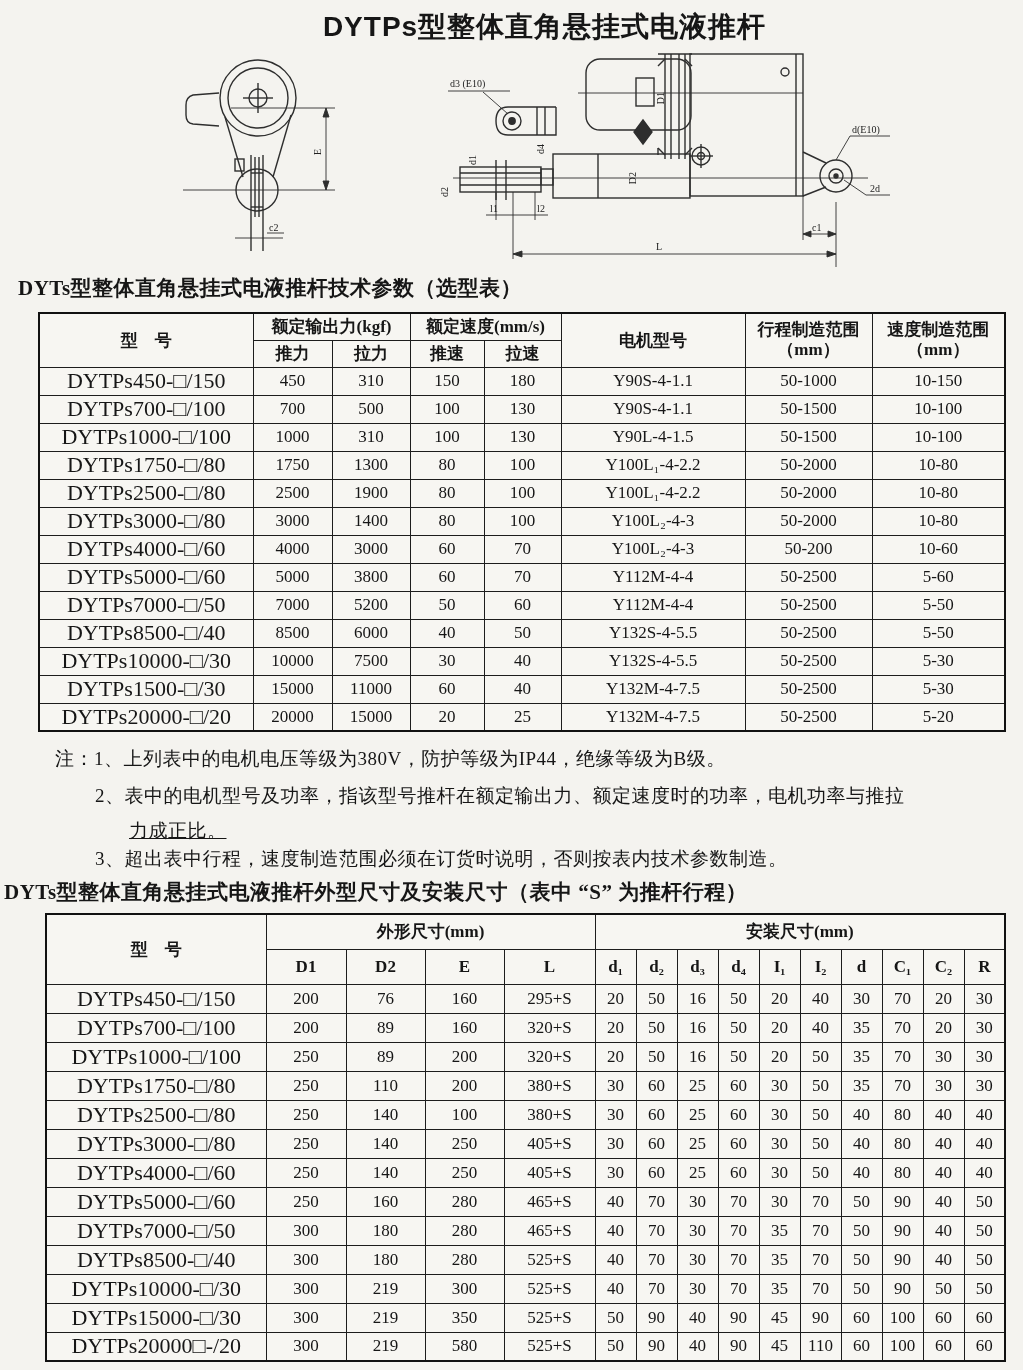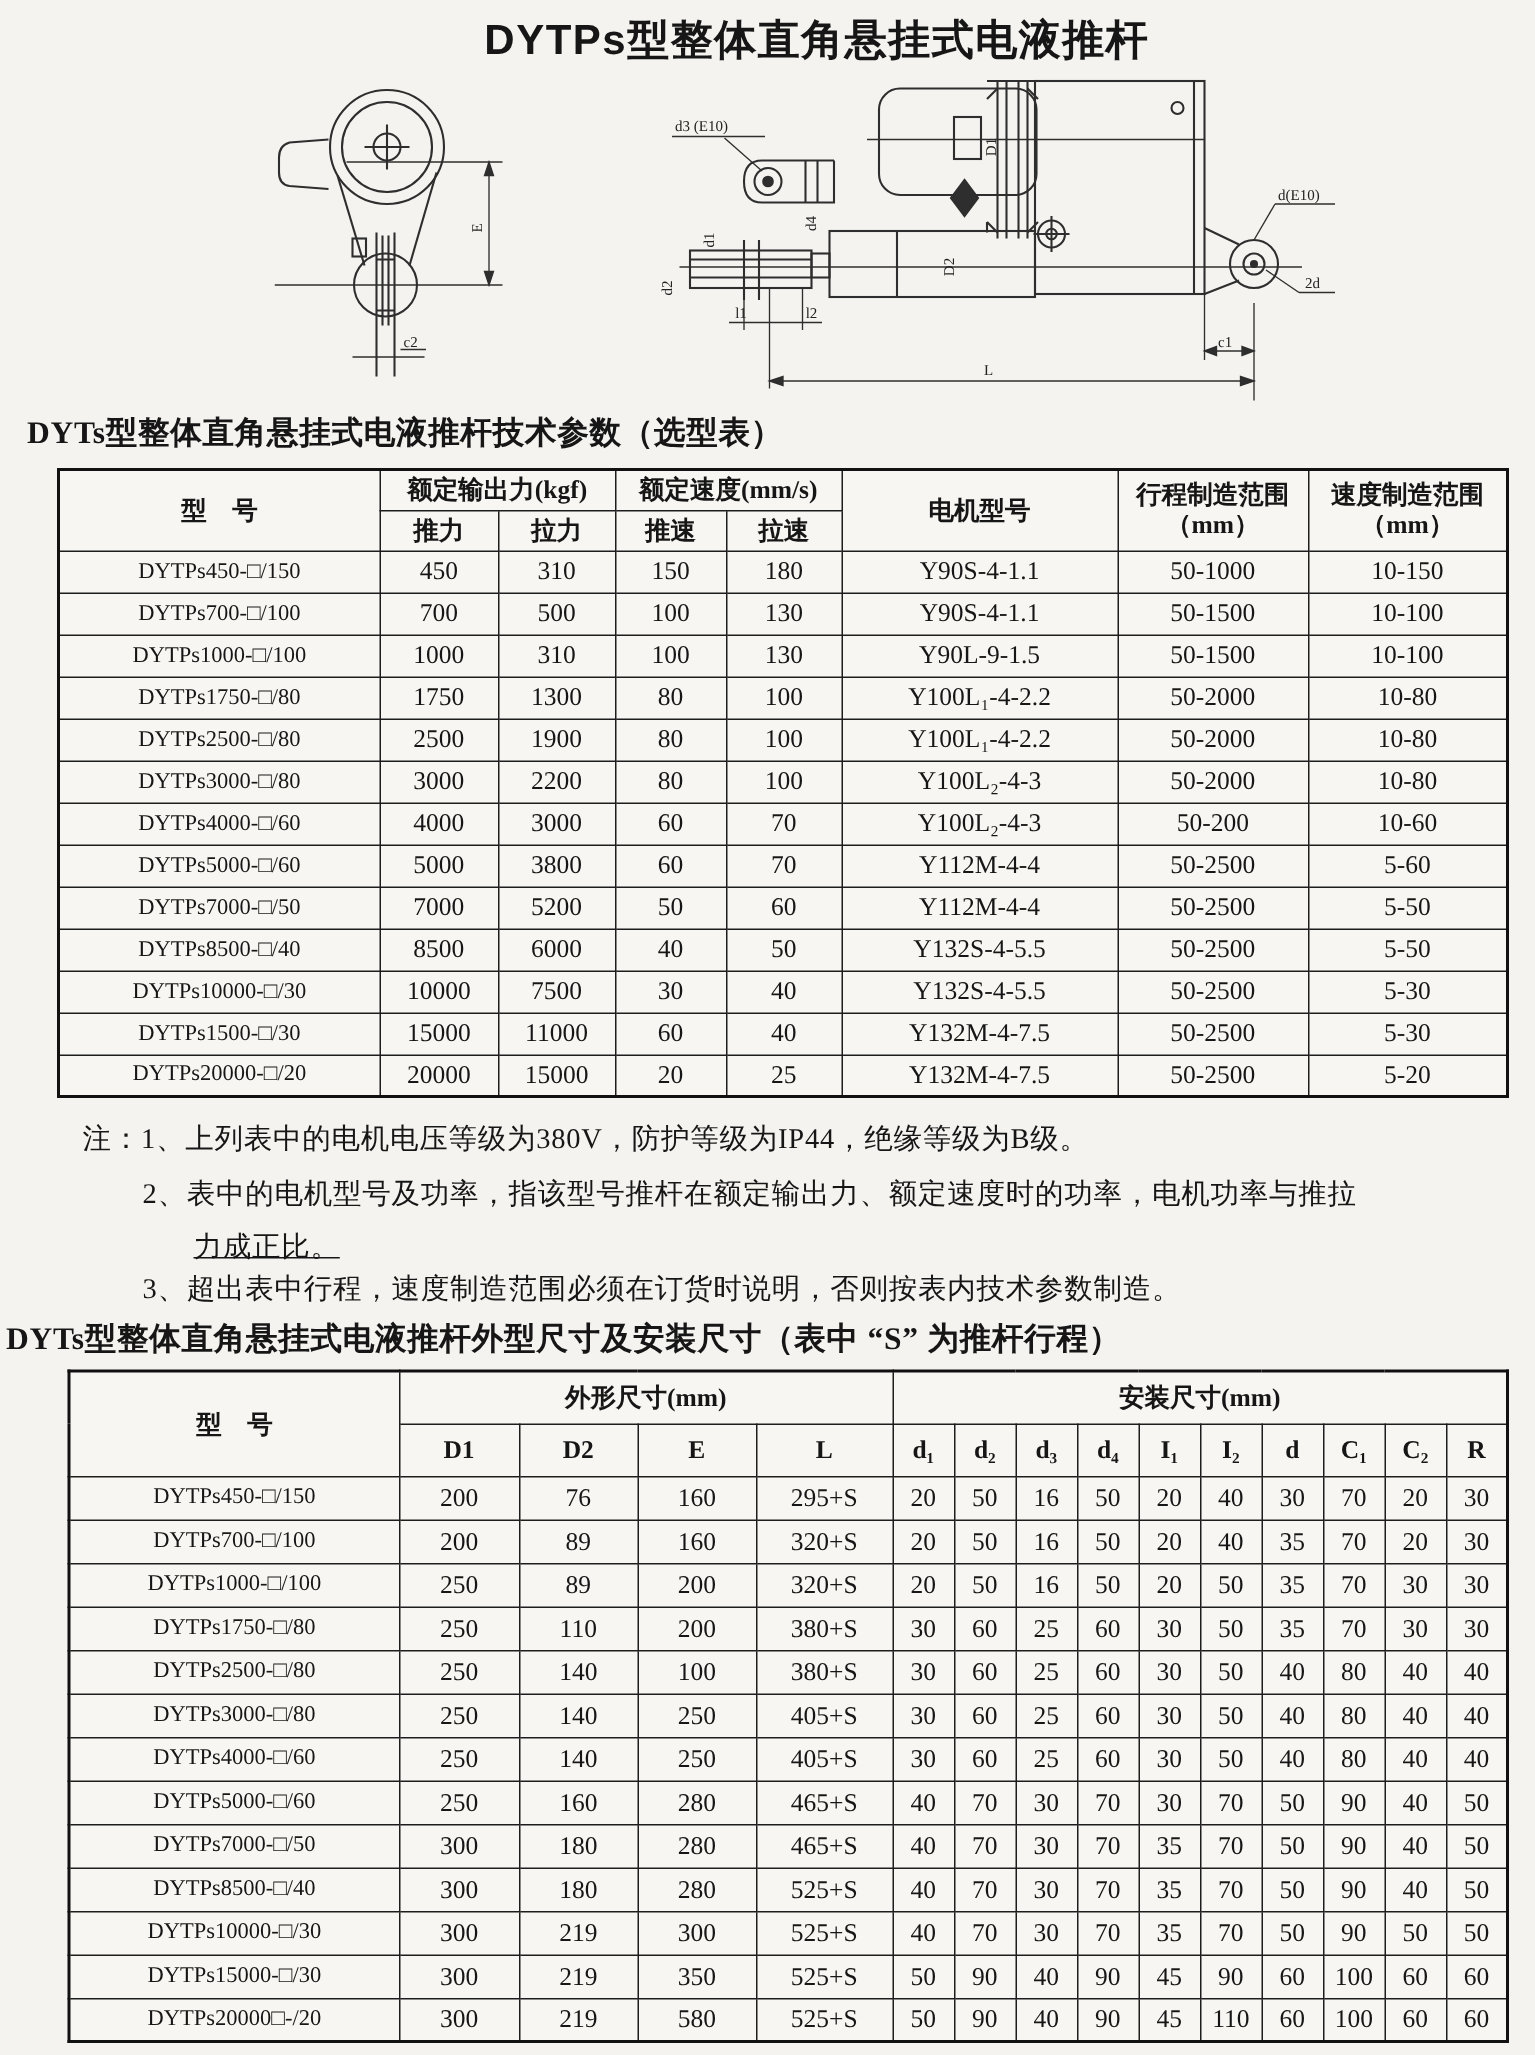--- a/index.html
+++ b/index.html
@@ -31,21 +31,21 @@
     text-align:center;vertical-align:middle;
     font-size:17px;padding:0 2px;overflow:hidden;white-space:nowrap;
   }
   th{font-weight:600;}
   .t1{width:966px;border:2px solid #111;}
   .t1 thead tr{height:27px;}
   .t1 tbody tr{height:28px;}
   .t2{width:959px;border:2px solid #111;}
   .t2 thead tr{height:35px;}
   .t2 tbody tr{height:29px;}
-  .c-model{font-size:15px;}
+  .c-model{font-size:22px;}
   .unit2{line-height:1.15;}
   .unit2 div{line-height:1.2;}
   
   .note{font-size:19px;letter-spacing:.5px;white-space:nowrap;margin-left:37px;}
   
   svg text{
     font-family:"Liberation Serif","DejaVu Serif",serif;
     font-size:10px;fill:#222;
   }
   .drawing{stroke:#2e2e2e;fill:none;}
@@ -245,21 +245,21 @@
         <td>Y90S-4-1.1</td>
         <td>50-1500</td>
         <td>10-100</td>
       </tr>
       <tr>
         <td class="c-model">DYTPs1000-□/100</td>
         <td>1000</td>
         <td>310</td>
         <td>100</td>
         <td>130</td>
-        <td>Y90L-9-1.5</td>
+        <td>Y90L-4-1.5</td>
         <td>50-1500</td>
         <td>10-100</td>
       </tr>
       <tr>
         <td class="c-model">DYTPs1750-□/80</td>
         <td>1750</td>
         <td>1300</td>
         <td>80</td>
         <td>100</td>
         <td>Y100L₁-4-2.2</td>
@@ -272,21 +272,21 @@
         <td>1900</td>
         <td>80</td>
         <td>100</td>
         <td>Y100L₁-4-2.2</td>
         <td>50-2000</td>
         <td>10-80</td>
       </tr>
       <tr>
         <td class="c-model">DYTPs3000-□/80</td>
         <td>3000</td>
-        <td>2200</td>
+        <td>1400</td>
         <td>80</td>
         <td>100</td>
         <td>Y100L₂-4-3</td>
         <td>50-2000</td>
         <td>10-80</td>
       </tr>
       <tr>
         <td class="c-model">DYTPs4000-□/60</td>
         <td>4000</td>
         <td>3000</td>

